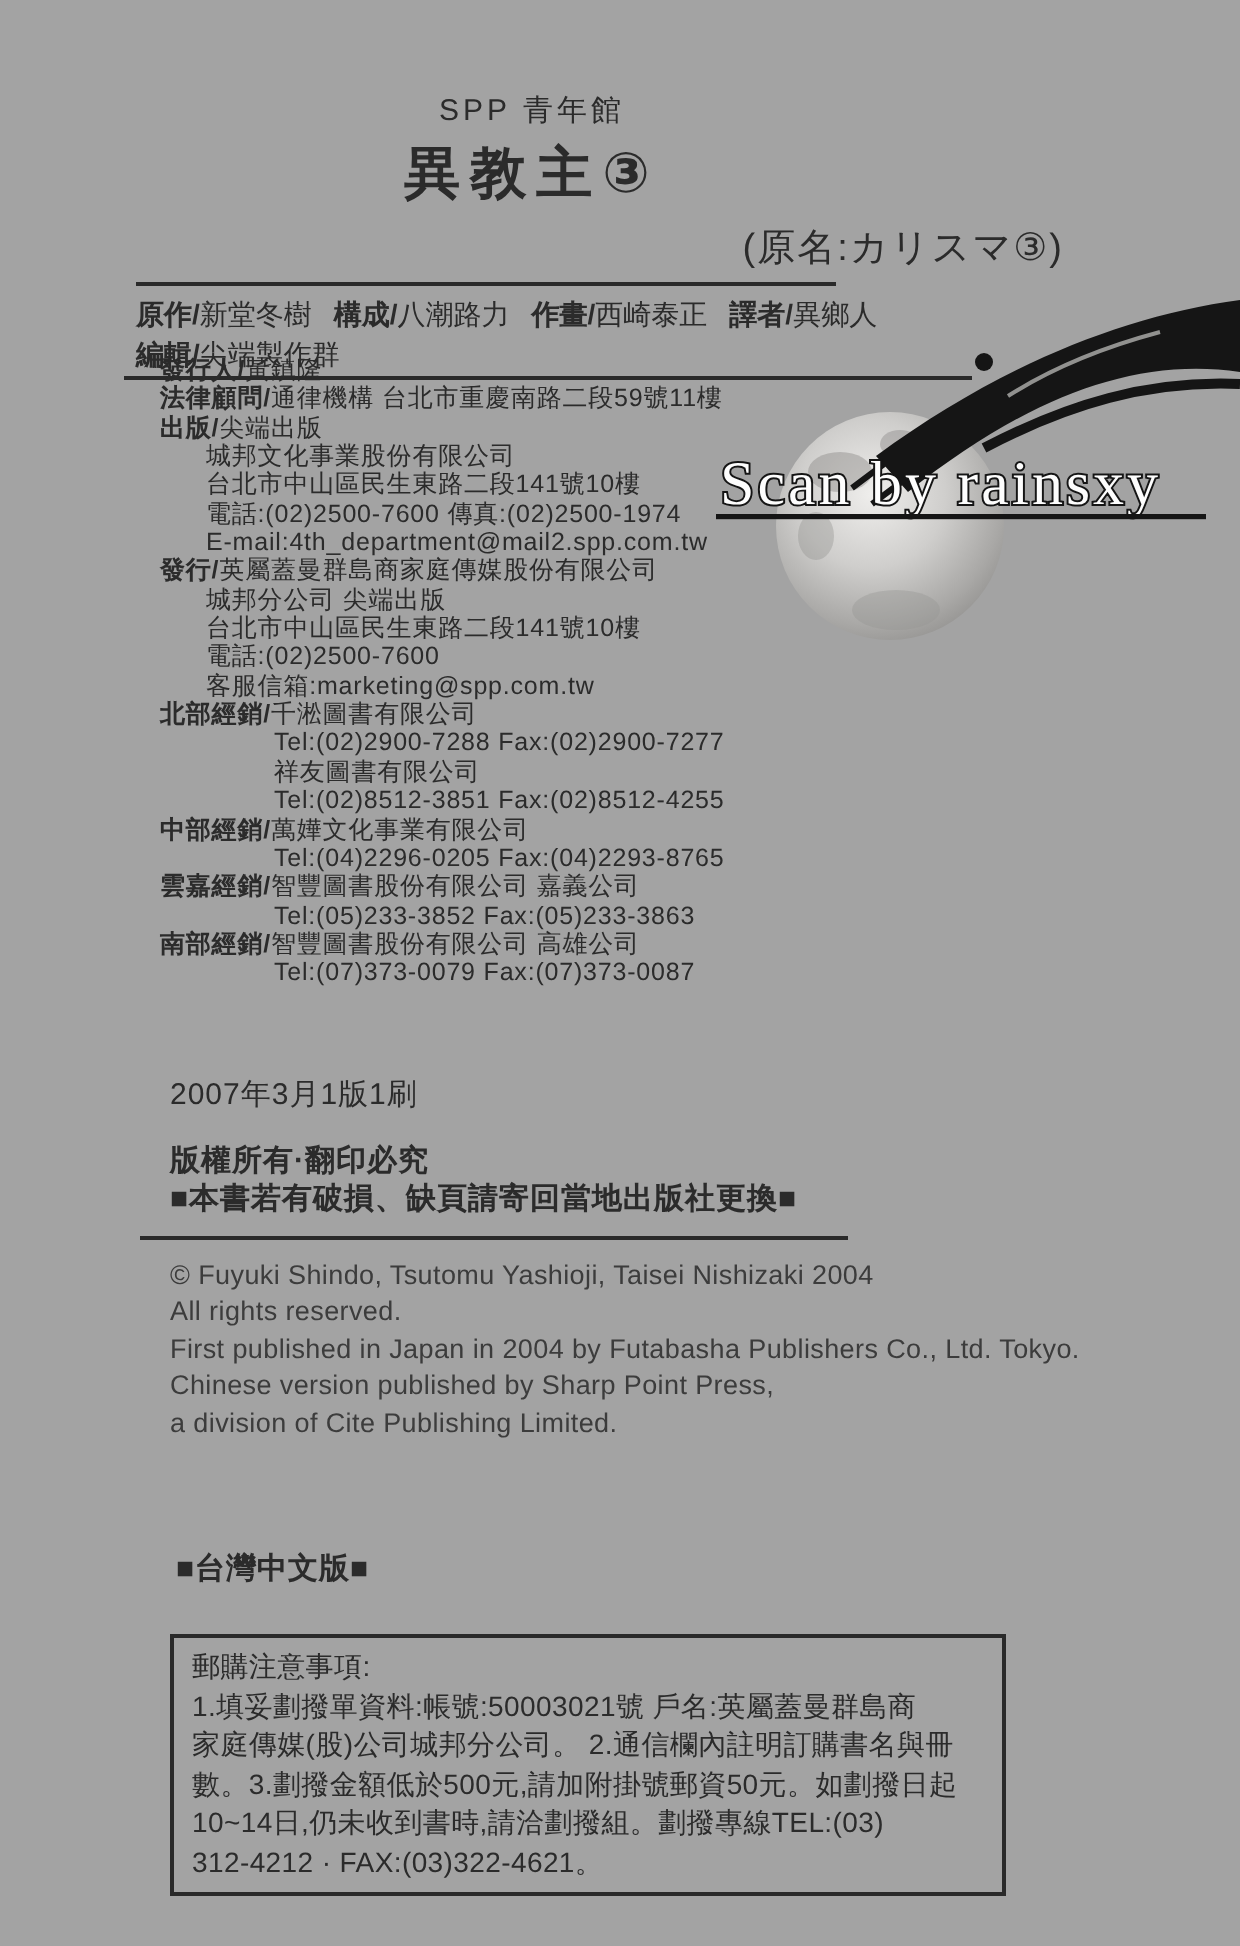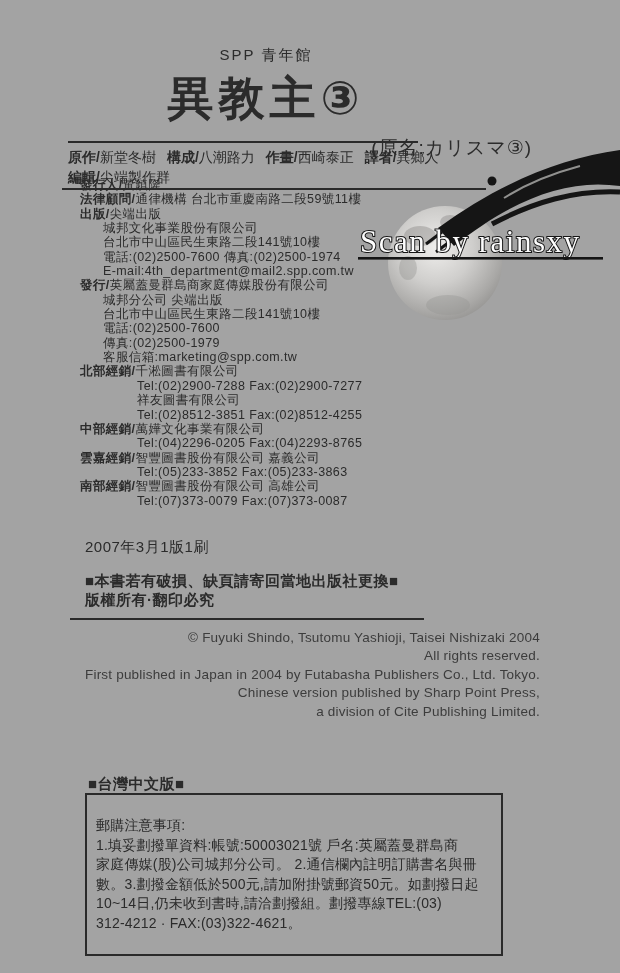--- a/index.html
+++ b/index.html
@@ -4,47 +4,47 @@
 <style>
   html,body{margin:0;padding:0;background:#e9e8e6;}
   .page{
     position:relative;width:620px;height:973px;margin:0 auto;
     background:#a3a3a3;color:#2b2b2b;overflow:hidden;
     font-family:"Liberation Sans","DejaVu Sans",sans-serif;
   }
   
   .title-block{position:absolute;top:46px;left:0;width:532px;text-align:center;}
   .series{font-size:15px;letter-spacing:2px;}
-  .book-title{font-size:46px;font-weight:bold;letter-spacing:5px;margin-top:3px;}
+  .book-title{font-size:28px;font-weight:bold;letter-spacing:5px;margin-top:3px;}
   .subtitle{font-size:19px;letter-spacing:1px;margin-top:5px;text-align:right;}
   
   .rule{position:absolute;height:2px;background:#2a2a2a;}
   .rule1{top:141px;left:68px;width:350px;}
   .rule2{top:188px;left:62px;width:424px;}
   .rule3{top:618px;left:70px;width:354px;}
   
   .credits{position:absolute;top:148px;left:68px;font-size:14px;line-height:19.5px;width:470px;}
   .credits .seg{margin-right:11px;white-space:nowrap;}
   .credits b{font-weight:bold;}
   
   .pub{position:absolute;top:178px;left:80px;width:420px;font-size:12.5px;line-height:14.35px;letter-spacing:0.4px;}
   .pub-line{white-space:nowrap;}
   .pub-line b{font-weight:bold;}
   .pub-line.ind1{margin-left:23px;}
   .pub-line.ind2{margin-left:57px;}
   
   .imprint-date{position:absolute;top:538px;left:85px;font-size:15px;letter-spacing:0.5px;text-align:center;}
   .notices{position:absolute;top:571px;left:85px;font-size:15px;font-weight:bold;line-height:19px;letter-spacing:0.5px;}
   
-  .license{position:absolute;top:629px;left:85px;font-size:13.5px;line-height:18.4px;letter-spacing:0.2px;color:#3c3c3c;text-align:right;}
+  .license{position:absolute;top:629px;left:85px;font-size:13.5px;line-height:18.4px;letter-spacing:0.2px;color:#3c3c3c;}
   
   .tw-label{position:absolute;top:775px;left:88px;font-size:15px;font-weight:bold;letter-spacing:0.5px;text-align:right;}
   .mail-box{
-    position:absolute;top:793px;left:85px;width:396px;
-    border:2px solid #2a2a2a;padding:21px 9px;
+    position:absolute;top:817px;left:85px;width:396px;
+    border:2px solid #2a2a2a;padding:5px 9px;
     font-size:14px;line-height:19.5px;letter-spacing:0.2px;
   }
   
   .wm{position:absolute;top:140px;left:330px;width:290px;height:200px;}
 </style>
 </head>
 <body>
 
 <div class="page">
 
@@ -73,21 +73,20 @@
       <div class="pub-line"><b>法律顧問/</b><span>通律機構 台北市重慶南路二段59號11樓</span></div>
       <div class="pub-line"><b>出版/</b><span>尖端出版</span></div>
       <div class="pub-line ind1"><b></b><span>城邦文化事業股份有限公司</span></div>
       <div class="pub-line ind1"><b></b><span>台北市中山區民生東路二段141號10樓</span></div>
       <div class="pub-line ind1"><b></b><span>電話:(02)2500-7600 傳真:(02)2500-1974</span></div>
       <div class="pub-line ind1"><b></b><span>E-mail:4th_department@mail2.spp.com.tw</span></div>
       <div class="pub-line"><b>發行/</b><span>英屬蓋曼群島商家庭傳媒股份有限公司</span></div>
       <div class="pub-line ind1"><b></b><span>城邦分公司 尖端出版</span></div>
       <div class="pub-line ind1"><b></b><span>台北市中山區民生東路二段141號10樓</span></div>
       <div class="pub-line ind1"><b></b><span>電話:(02)2500-7600</span></div>
-      <div class="pub-line ind1"><b></b><span>傳真:(02)2500-1979</span></div>
       <div class="pub-line ind1"><b></b><span>客服信箱:marketing@spp.com.tw</span></div>
       <div class="pub-line"><b>北部經銷/</b><span>千淞圖書有限公司</span></div>
       <div class="pub-line ind2"><b></b><span>Tel:(02)2900-7288 Fax:(02)2900-7277</span></div>
       <div class="pub-line ind2"><b></b><span>祥友圖書有限公司</span></div>
       <div class="pub-line ind2"><b></b><span>Tel:(02)8512-3851 Fax:(02)8512-4255</span></div>
       <div class="pub-line"><b>中部經銷/</b><span>萬嬅文化事業有限公司</span></div>
       <div class="pub-line ind2"><b></b><span>Tel:(04)2296-0205 Fax:(04)2293-8765</span></div>
       <div class="pub-line"><b>雲嘉經銷/</b><span>智豐圖書股份有限公司 嘉義公司</span></div>
       <div class="pub-line ind2"><b></b><span>Tel:(05)233-3852  Fax:(05)233-3863</span></div>
       <div class="pub-line"><b>南部經銷/</b><span>智豐圖書股份有限公司 高雄公司</span></div>
@@ -112,22 +111,22 @@
     <path d="M290,52 C244,50 204,62 162,84" stroke="#151515" stroke-width="5" fill="none"></path>
     <path d="M112,92 L96,104 M122,100 L106,112" stroke="#151515" stroke-width="3"></path>
     <path d="M250,26 C220,34 196,44 174,58" stroke="#f8f7f4" stroke-width="2" fill="none" opacity="0.55"></path>
     <circle cx="162" cy="41" r="4.5" fill="#151515"></circle>
     <text x="30" y="112" font-family="Liberation Serif, DejaVu Serif, serif" font-size="31" letter-spacing="1.5" fill="#fdfdfd" stroke="#151515" stroke-width="2" paint-order="stroke">Scan by rainsxy</text>
     <rect x="28" y="117" width="245" height="2.6" fill="#151515"></rect>
   </svg>
 
   <div class="imprint-date">2007年3月1版1刷</div>
   <div class="notices">
+    <div>版權所有·翻印必究</div>
     <div>■本書若有破損、缺頁請寄回當地出版社更換■</div>
-    <div>版權所有·翻印必究</div>
   </div>
 
   <div class="license">
 
   <div>© Fuyuki Shindo, Tsutomu Yashioji, Taisei Nishizaki 2004</div>
       <div>All rights reserved.</div>
       <div>First published in Japan in 2004 by Futabasha Publishers Co., Ltd. Tokyo.</div>
       <div>Chinese version published by Sharp Point Press,</div>
       <div>a division of Cite Publishing Limited.</div>
     </div>

